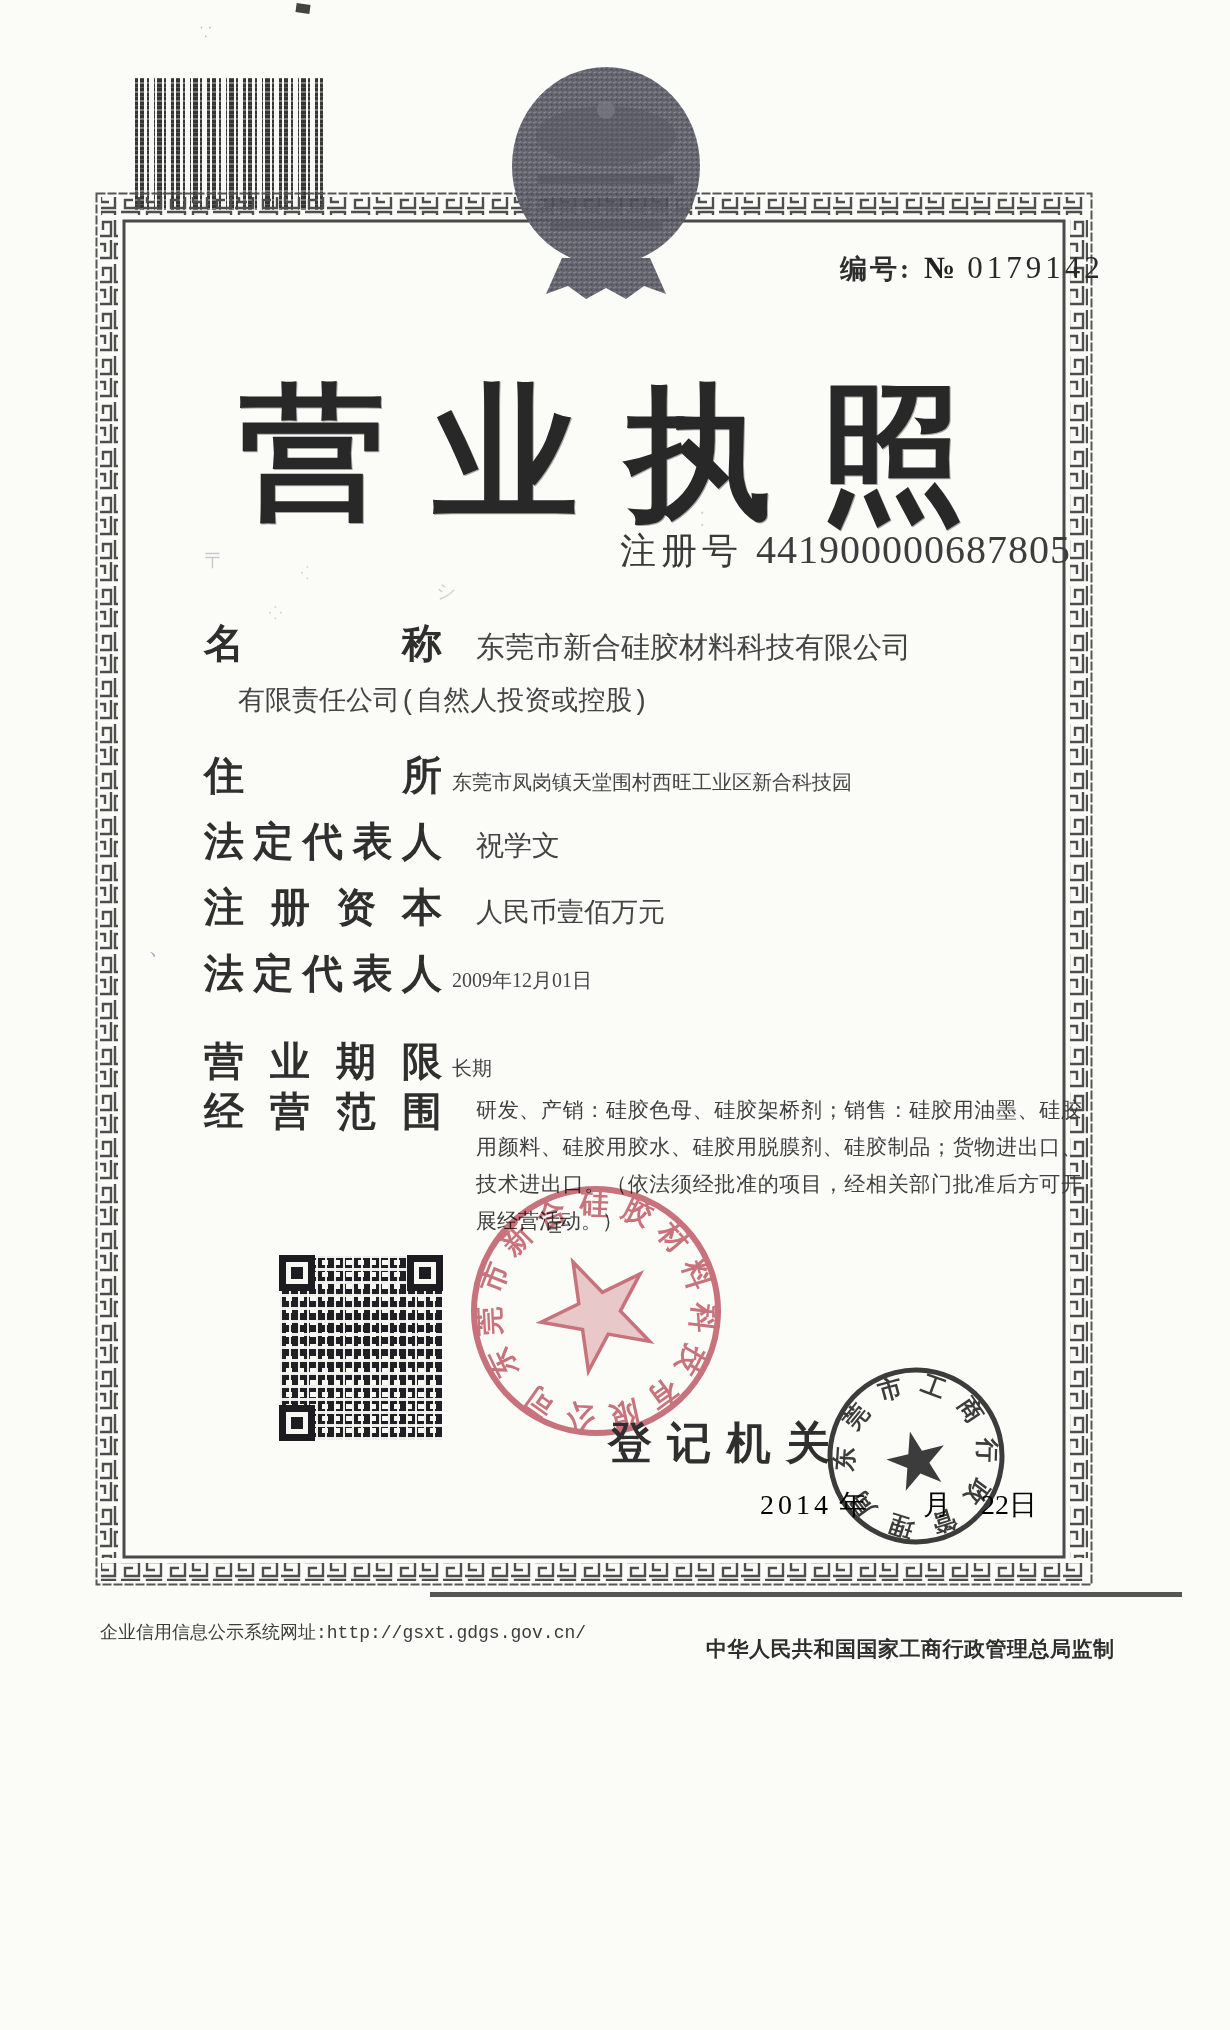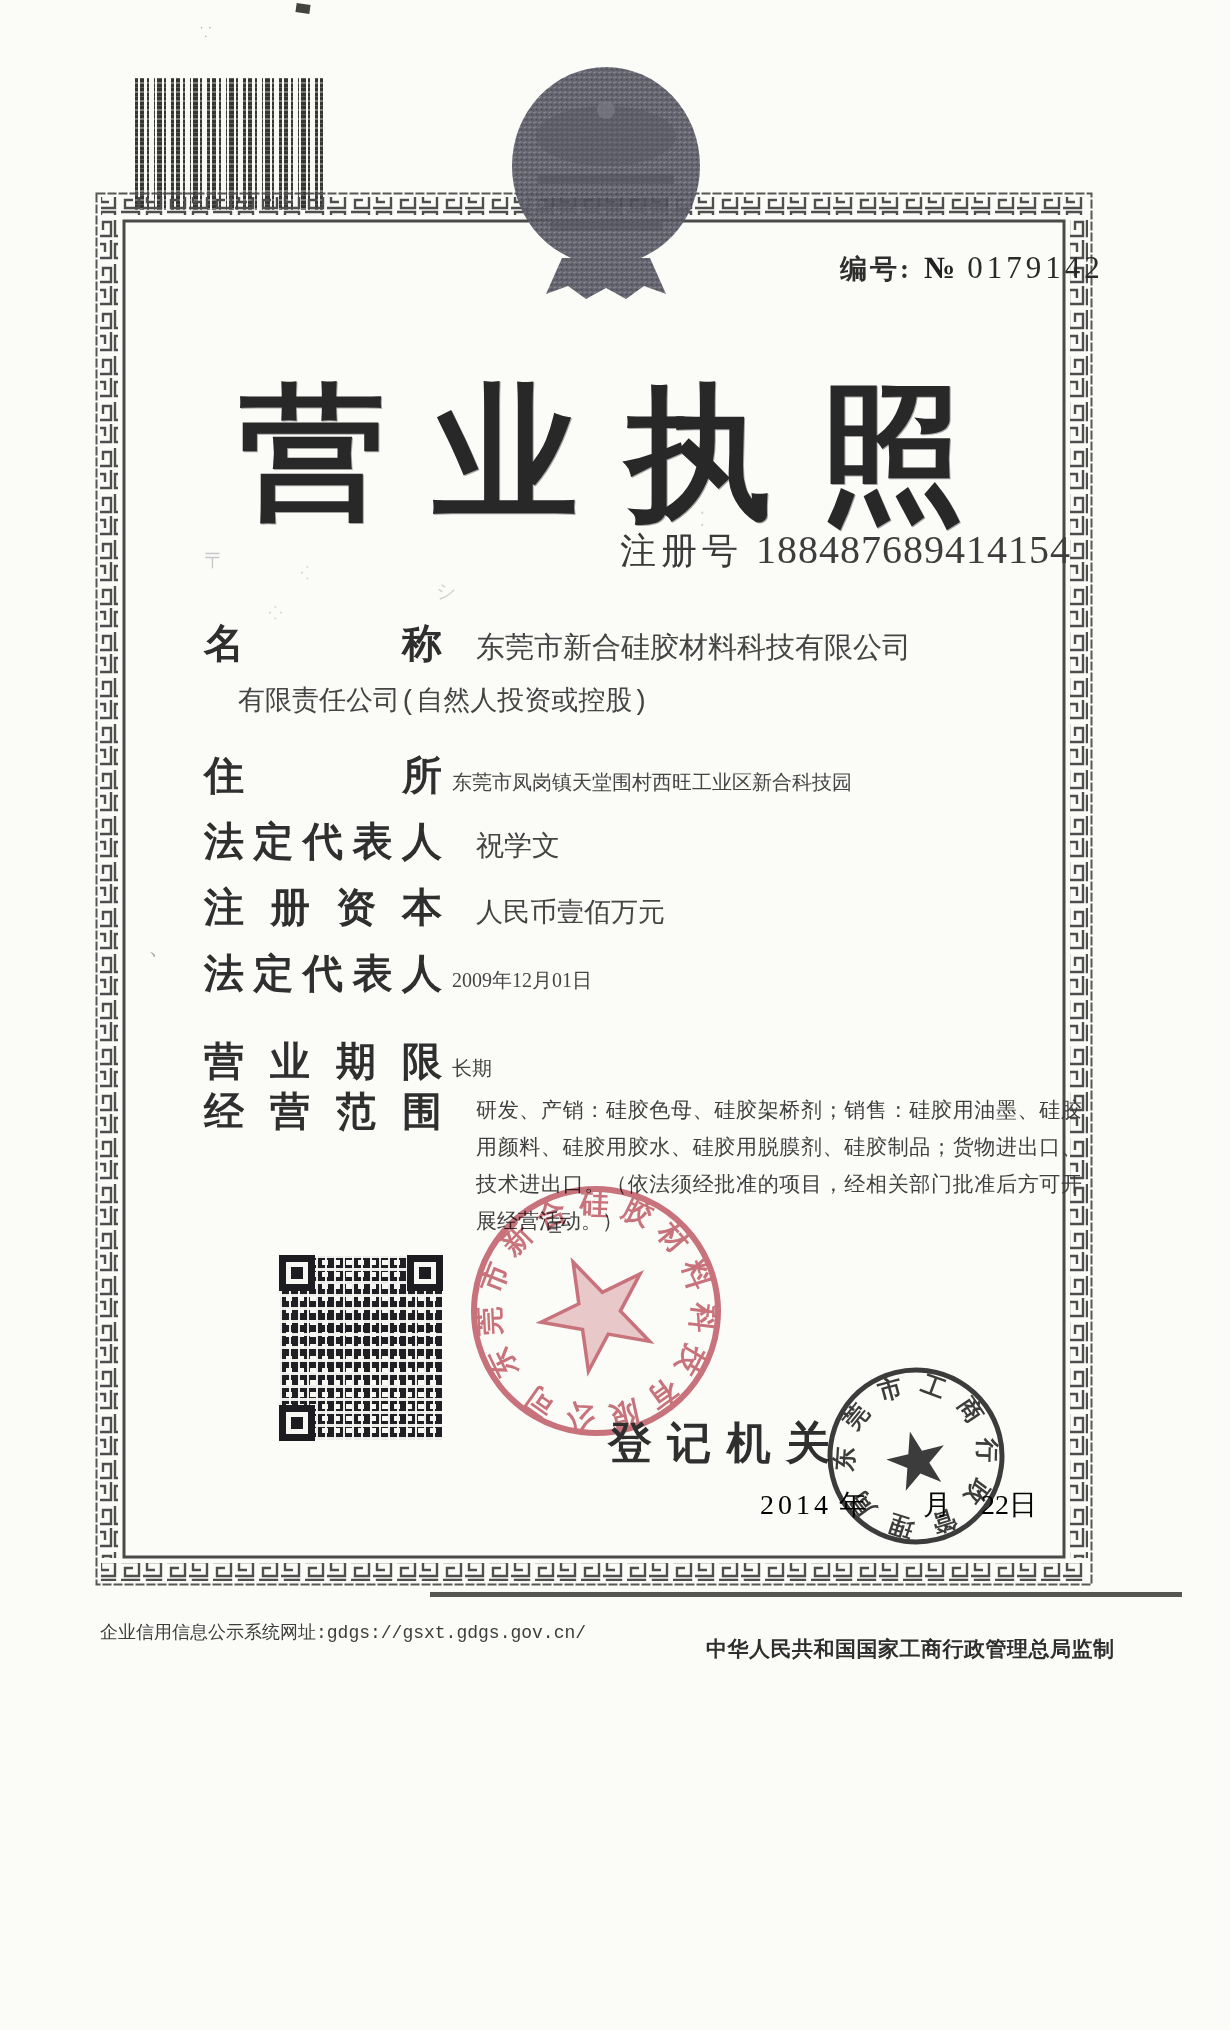--- a/index.html
+++ b/index.html
@@ -164,21 +164,21 @@
 <div class="abs serial">
   <span class="lab">编号:</span>
   <span class="no">№</span>
   <span class="num">0179142</span>
 </div>
 
 <div class="abs title">营  业  执  照</div>
 
 <div class="abs regline">
   <span class="rlab">注册号</span>
-  <span class="rval">188487689414154</span>
+  <span class="rval">441900000687805</span>
 </div>
 
 <div class="row" style="top:616px">
   <div class="flabel">名称</div>
   <div class="fvalue v29">东莞市新合硅胶材料科技有限公司</div>
 </div>
 <div class="row" style="top:682px">
   <div class="fvalue v27">有限责任公司(自然人投资或控股)</div>
 </div>
 <div class="row" style="top:748px">
@@ -241,14 +241,14 @@
     <text font-size="24" letter-spacing="15" fill="#2e2e2e" font-weight="700" font-family="Liberation Serif, serif">
       <textPath href="#blkTextPath">东莞市工商行政管理局</textPath>
     </text>
     <g transform="translate(116 122) scale(0.78)">
       <path d="M0,-40 L9,-12.4 L38,-12.4 L14.5,4.7 L23.5,32.4 L0,15.3 L-23.5,32.4 L-14.5,4.7 L-38,-12.4 L-9,-12.4 Z" fill="#2e2e2e"></path>
     </g>
   </g>
 </svg>
 
 <div class="abs scanline"></div>
-<div class="abs footer-left">企业信用信息公示系统网址:gdgs://gsxt.gdgs.gov.cn/</div>
+<div class="abs footer-left">企业信用信息公示系统网址:http://gsxt.gdgs.gov.cn/</div>
 <div class="abs footer-right">中华人民共和国国家工商行政管理总局监制</div>
 
 </body></html>

